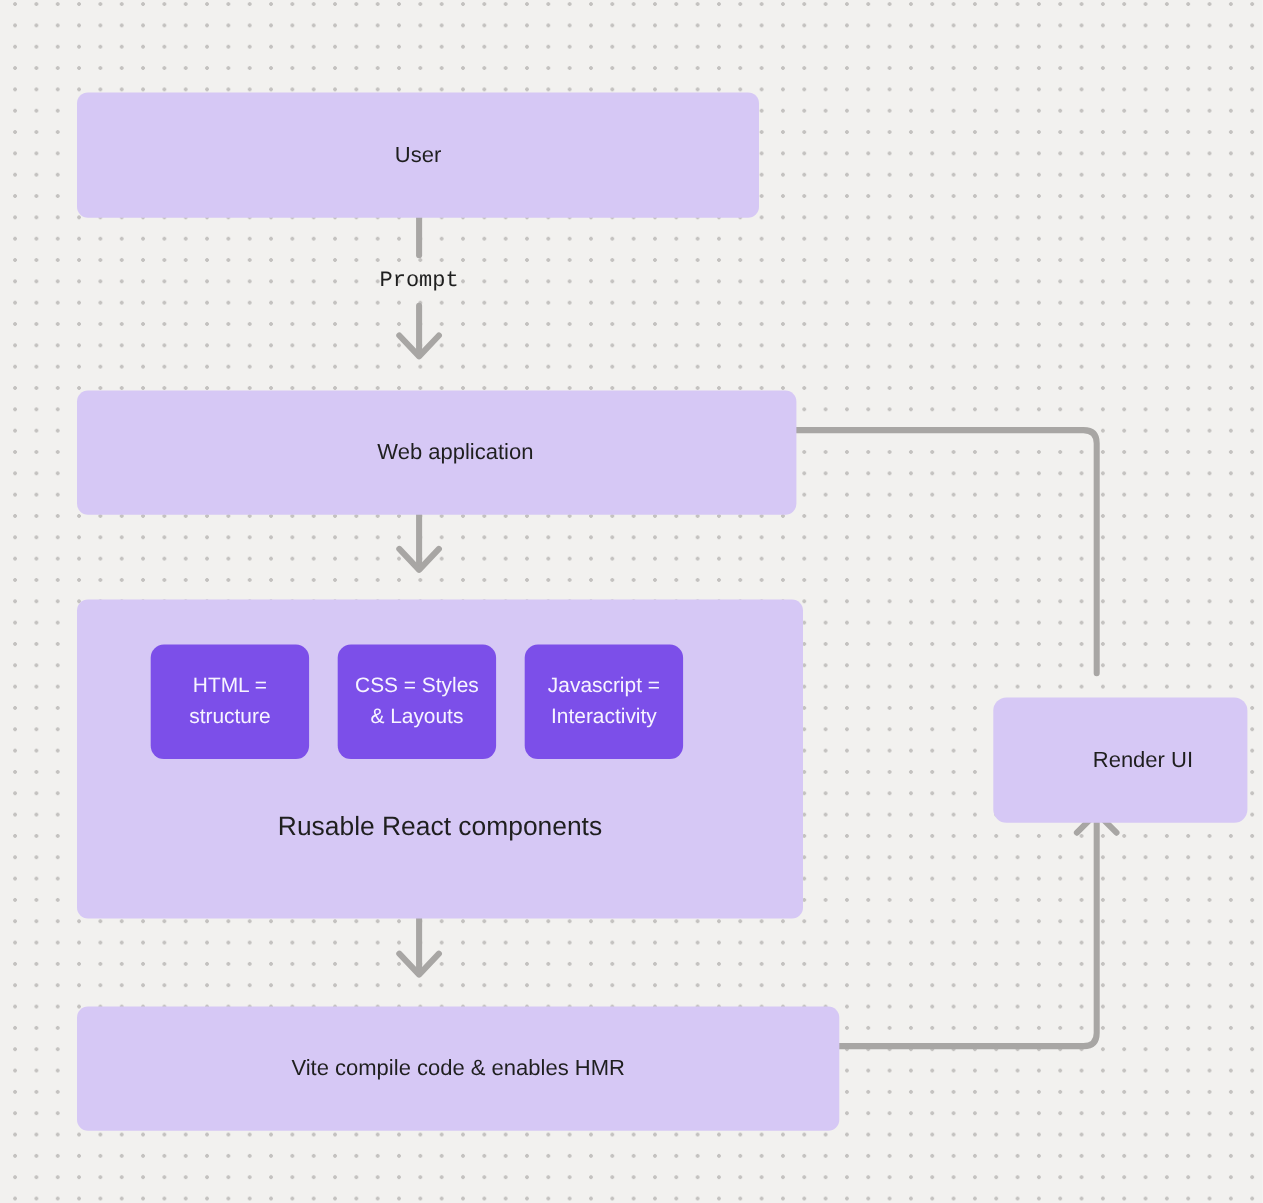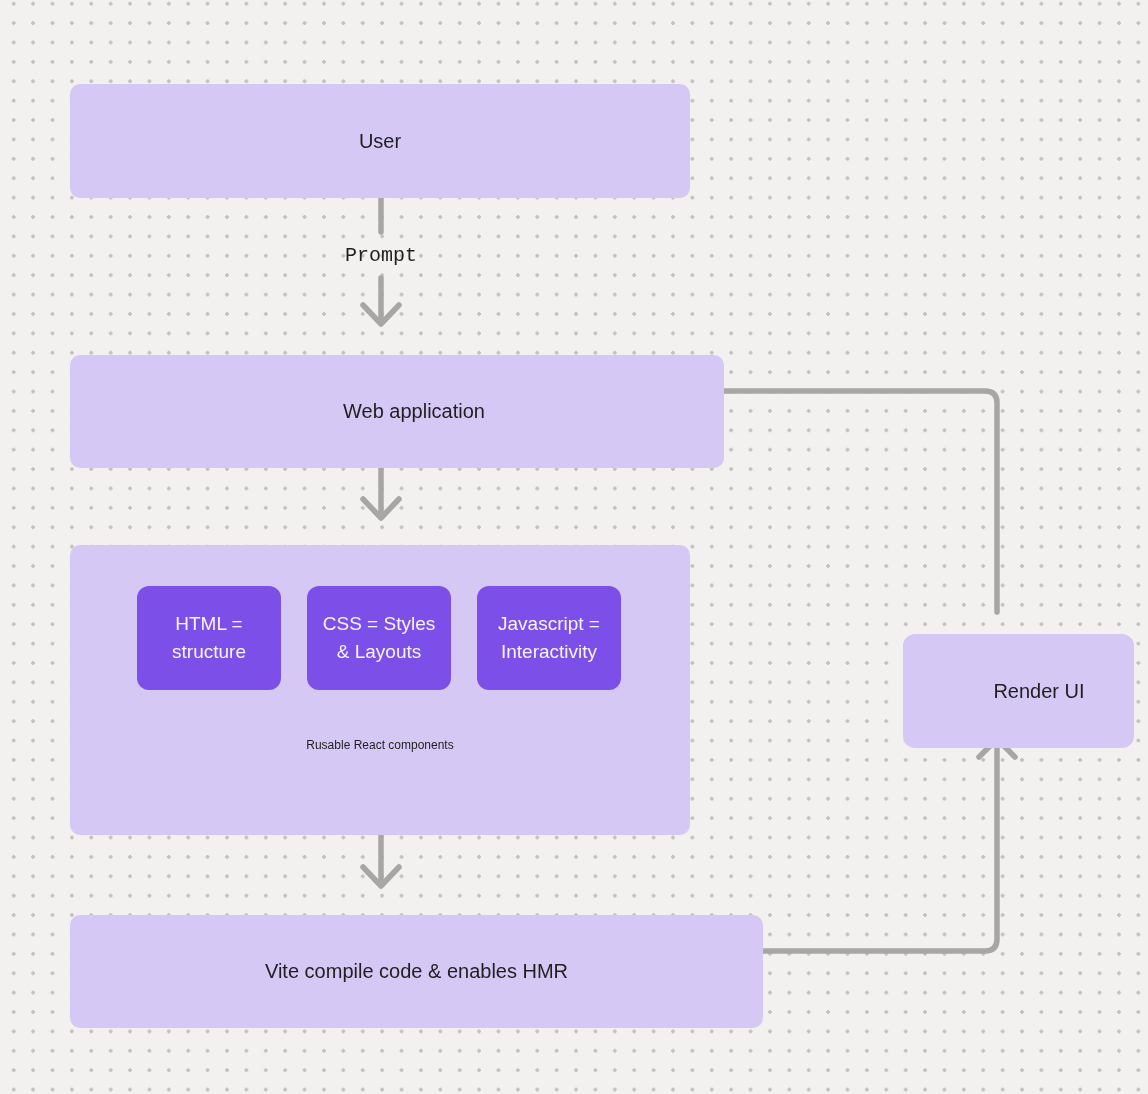--- a/index.html
+++ b/index.html
@@ -22,21 +22,21 @@
     background: var(--node-light, #d6c8f5);
     border-radius: 10px;
     color: #1f1f1f;
     font-size: 20px;
     text-align: center;
     margin-top: 20px;
   }
   .node .label { padding: 0 12px; }
   #node-user            { left: 70px;  top: 64px;  width: 620px; height: 114px; }
   #node-web-application { left: 70px;  top: 335px; width: 620px; height: 113px; padding-left: 34px; }
-  #node-components      { left: 70px;  top: 525px; width: 620px; height: 290px; }
+  #node-components      { left: 70px;  top: 525px; width: 620px; height: 290px; padding-left: 40px; }
   #node-vite            { left: 70px;  top: 895px; width: 693px; height: 113px; }
   #node-render-ui       { left: 903px; top: 614px; width: 190px; height: 114px; border-radius: 12px; padding-left: 41px; }
 
   .chip {
     position: absolute;
     top: 41px; width: 144px; height: 104px;
     display: flex; align-items: center; justify-content: center;
     background: var(--node-dark, #7c4fe9);
     border-radius: 12px;
     color: #f7f4ff;
@@ -47,21 +47,21 @@
   .chip .label { padding: 0 10px; }
   #chip-html { left: 67px; }
   #chip-css  { left: 237px; }
   #chip-js   { left: 407px; }
 
   .group-caption {
     position: absolute;
     left: 0; right: 0; top: 193px;
     text-align: center;
     color: #1f1f1f;
-    font-size: 12px;
+    font-size: 24px;
   }
 
   #edge-label-prompt {
     position: absolute;
     left: 311px; top: 244px; width: 140px;
     text-align: center;
     color: #1f1f1f;
     font-size: 20px;
     font-family: Liberation Mono, monospace;
   }

